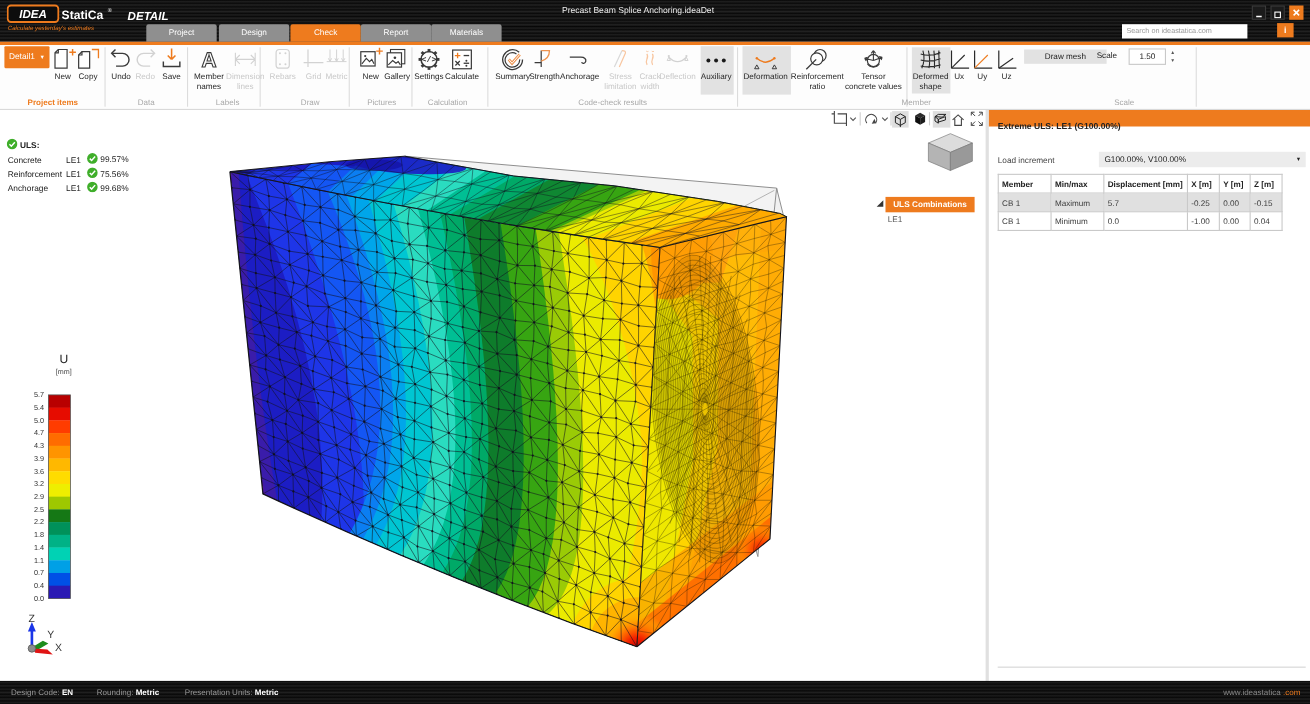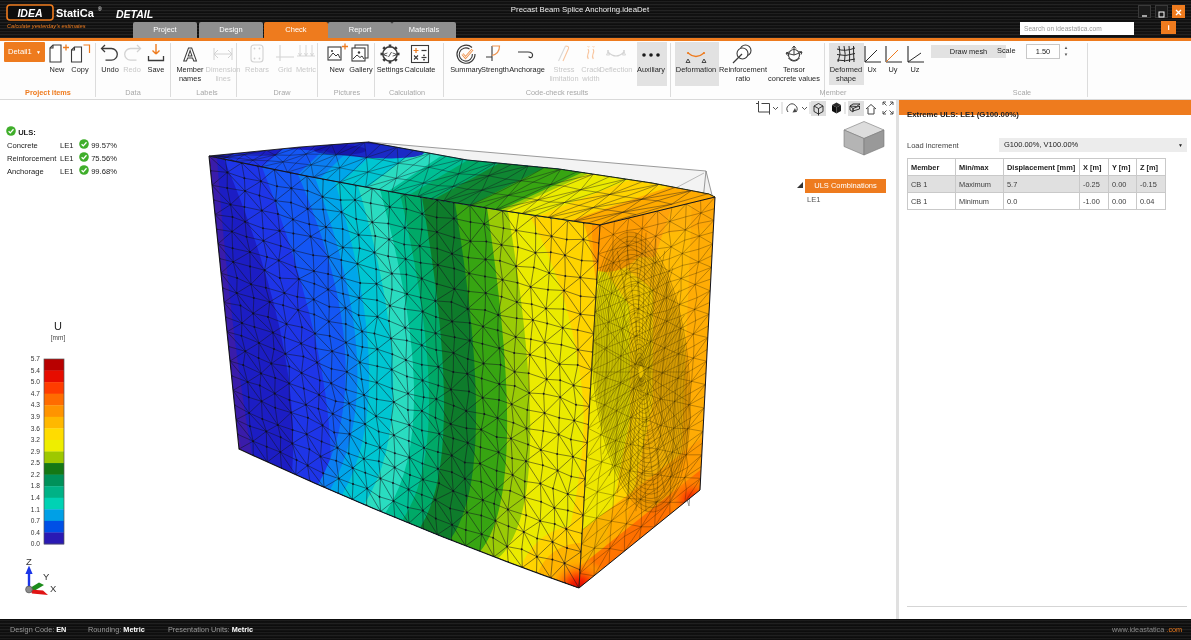--- a/index.html
+++ b/index.html
@@ -507,21 +507,21 @@
  <div style="height:13px"><span style="display:inline-block;width:53px">Reinforcement</span><span style="display:inline-block;width:19px">LE1</span><svg width="10" height="10" viewBox="0 0 10 10" style="vertical-align:-1.5px">
         <circle cx="5" cy="5" r="4.8" fill="#3fae2a"></circle>
         <path d="M2.6,5.2 L4.3,6.9 L7.5,3.3" stroke="#fff" stroke-width="1.3" fill="none"></path>
       </svg> <span>75.56%</span></div>
  <div style="height:13px"><span style="display:inline-block;width:53px">Anchorage</span><span style="display:inline-block;width:19px">LE1</span><svg width="10" height="10" viewBox="0 0 10 10" style="vertical-align:-1.5px">
         <circle cx="5" cy="5" r="4.8" fill="#3fae2a"></circle>
         <path d="M2.6,5.2 L4.3,6.9 L7.5,3.3" stroke="#fff" stroke-width="1.3" fill="none"></path>
       </svg> <span>99.68%</span></div>
 </div>
 <div class="abs" style="left:797px;top:182px;width:0;height:0;border-left:6px solid transparent;border-bottom:6px solid #333"></div>
-<div class="abs" style="left:805px;top:179px;width:81px;height:14px;background:#ee7b1e;color:#fff;font-size:7.5px;font-weight:normal;text-align:center;line-height:14px">ULS Combinations</div>
+<div class="abs" style="left:805px;top:179px;width:81px;height:14px;background:#ee7b1e;color:#fff;font-size:7.5px;font-weight:bold;text-align:center;line-height:14px">ULS Combinations</div>
 <div class="abs" style="left:807px;top:195px;font-size:7.5px;color:#555">LE1</div>
 <div class="abs" style="left:896px;top:100px;width:3px;height:519px;background:#e0e0e0"></div>
 
 <div id="panel">
 <div id="panelhead"></div>
 <div class="abs" style="left:8px;top:10px;font-size:7.8px;font-weight:bold;color:#222">Extreme ULS: LE1 (G100.00%)</div>
 <div class="abs" style="left:8px;top:41px;font-size:7.5px;color:#444">Load increment</div>
 <div class="abs" style="left:100px;top:38px;width:188px;height:14px;background:#ececec;font-size:7.5px;color:#222;line-height:14px;padding-left:5px">G100.00%, V100.00% <span style="position:absolute;right:4px;font-size:5px;color:#222">▼</span></div>
 <table class="res abs" style="left:8px;top:58px">
 <tbody>

